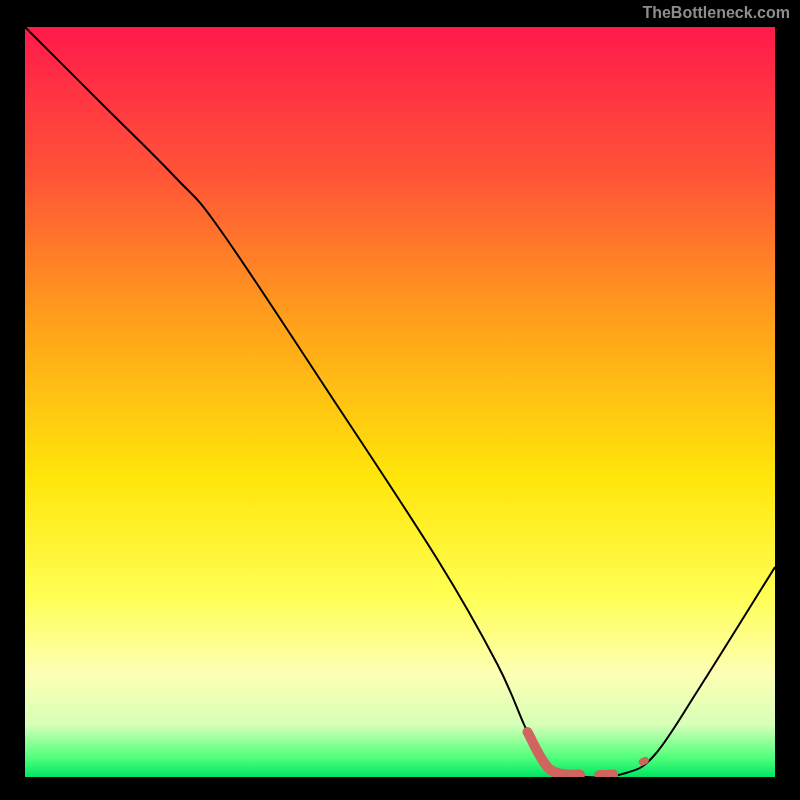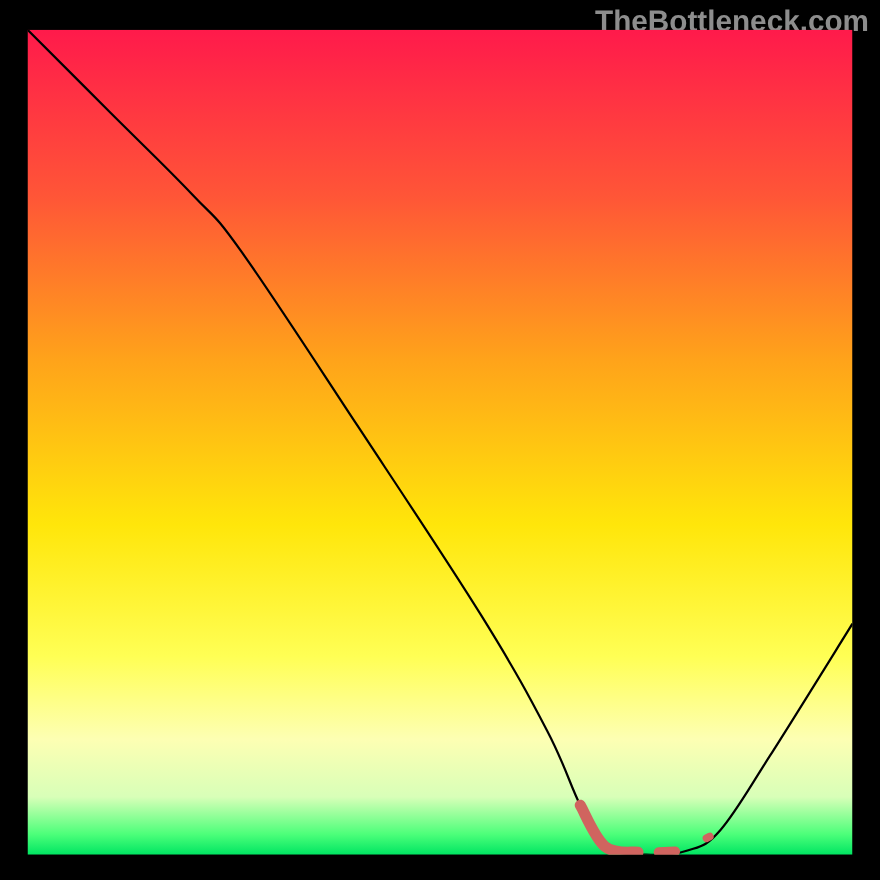--- a/index.html
+++ b/index.html
@@ -3,21 +3,21 @@
 <meta charset="utf-8">
 <style>
   * { margin: 0; padding: 0; box-sizing: border-box; }
   html, body { width: 800px; height: 800px; background: #000; overflow: hidden; }
   .wrap { position: relative; width: 800px; height: 800px; }
   .attribution {
     position: absolute;
     top: 4px;
     right: 10px;
     font-family: Arial, Helvetica, sans-serif;
-    font-size: 27px;
+    font-size: 16px;
     font-weight: bold;
     color: #8d8d8d;
     letter-spacing: 0px;
   }
   .plot {
     position: absolute;
     left: 25px;
     top: 27px;
     width: 750px;
     height: 750px;

